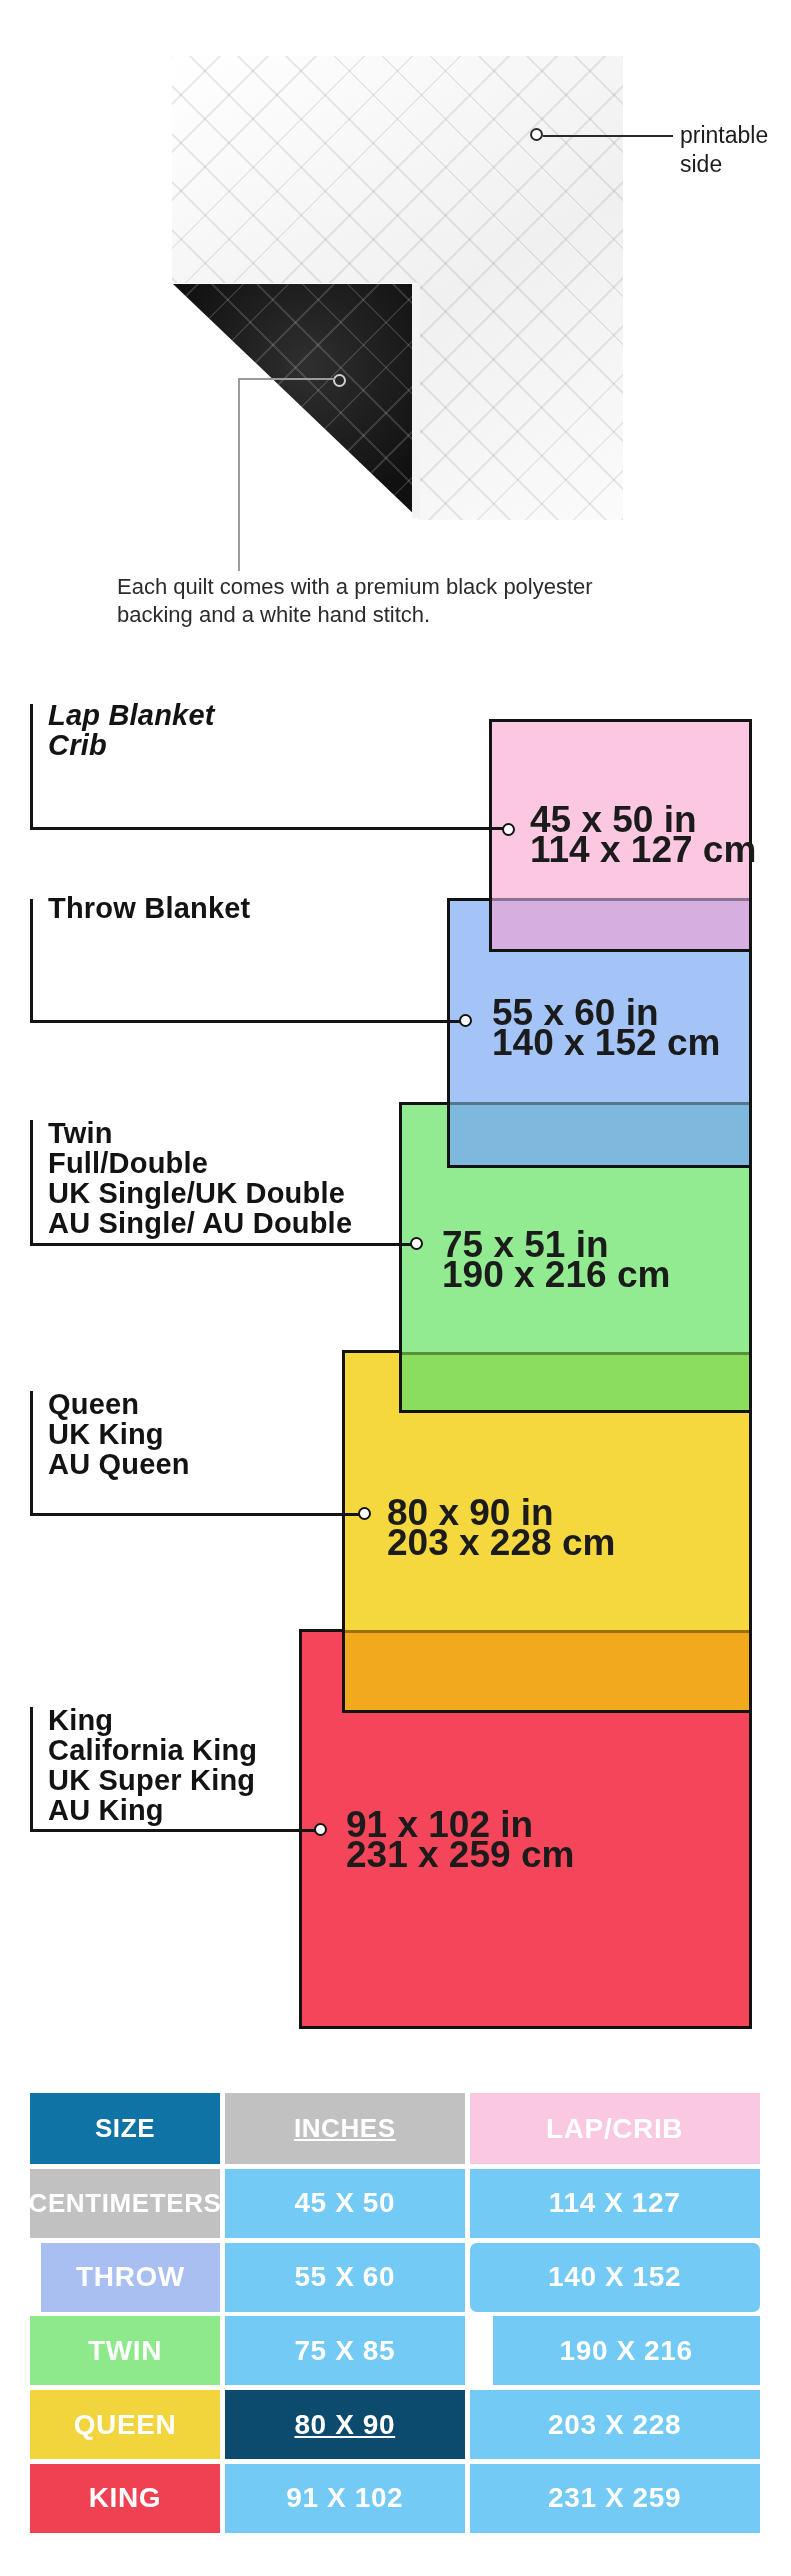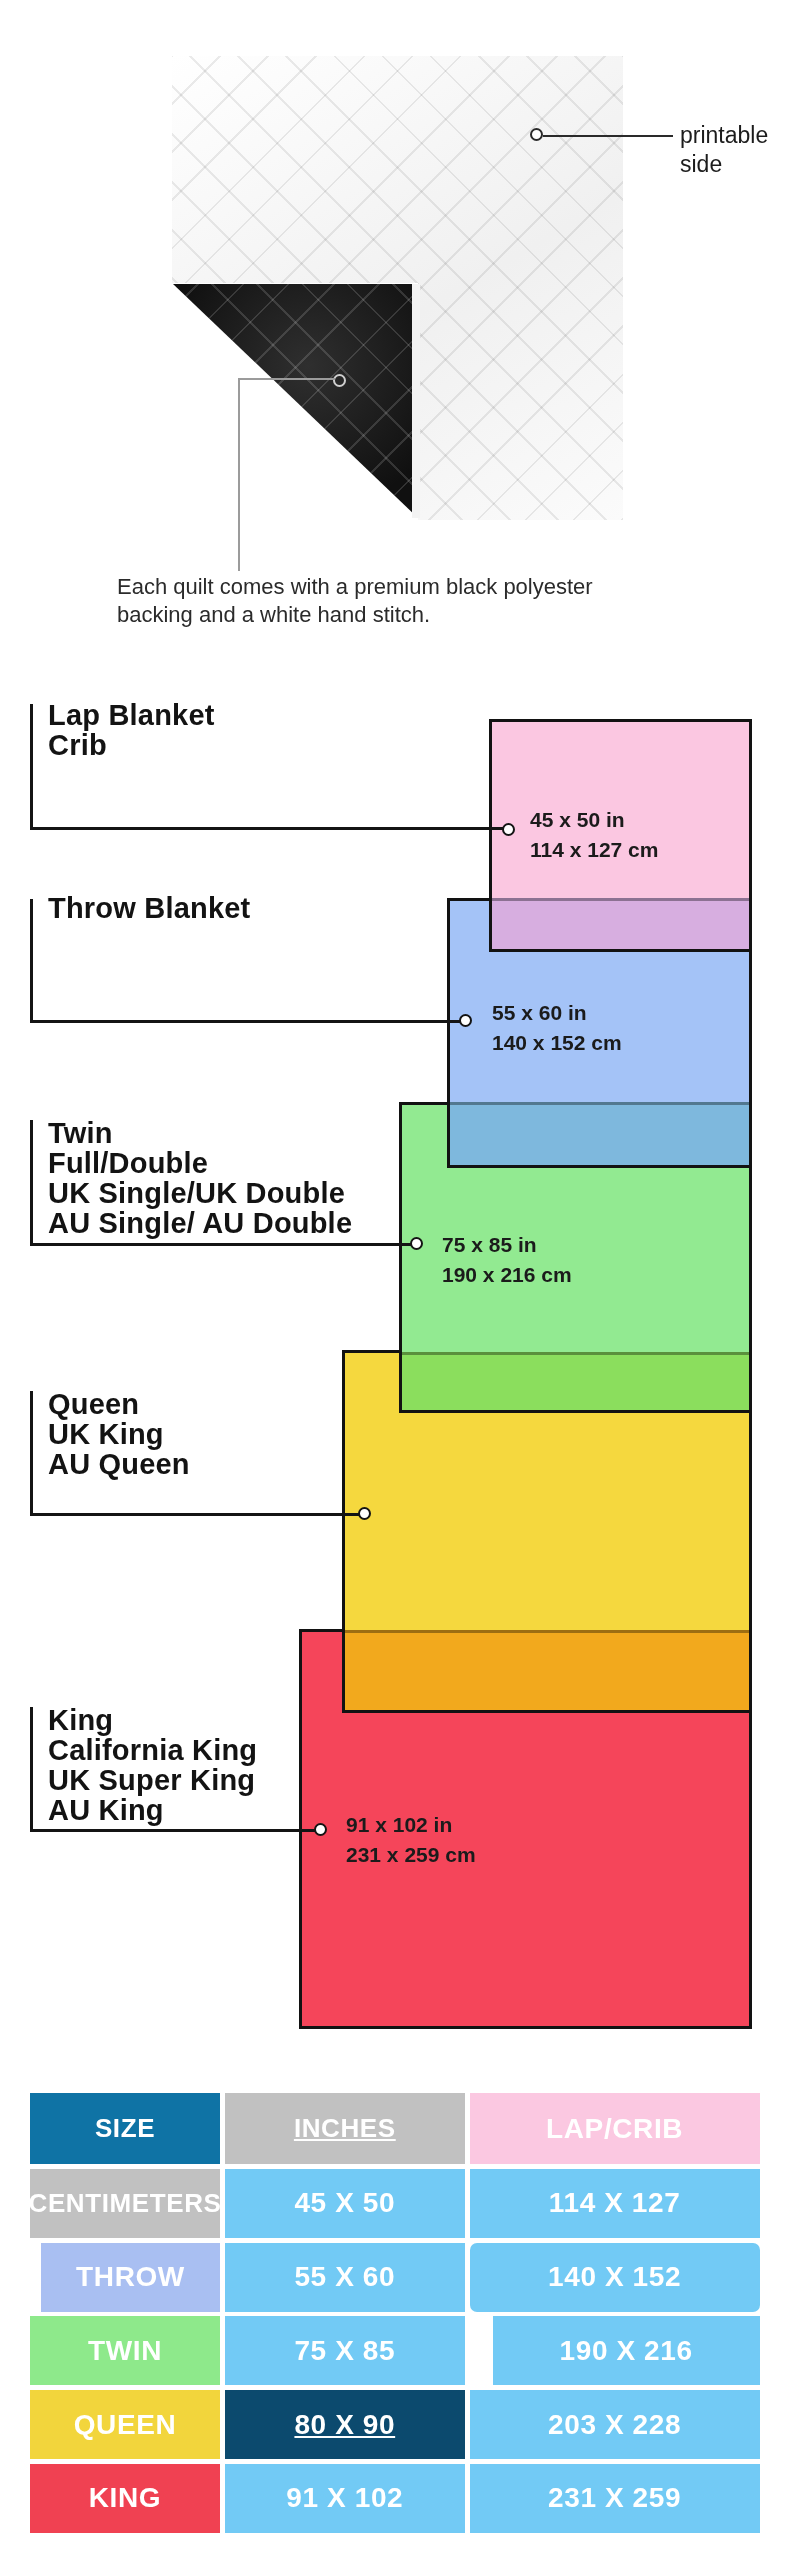--- a/index.html
+++ b/index.html
@@ -58,24 +58,24 @@
   .lh-twin{top:1243px;width:382px;} .lh-queen{top:1513px;width:331px;}
   .lh-king{top:1829px;width:287px;}
   .lead-c{position:absolute;width:13.4px;height:13.4px;border:2.9px solid #141414;border-radius:50%;
     background:#ffffff;z-index:7;box-sizing:border-box;}
   .lc-lap{left:502px;top:823px;} .lc-throw{left:459px;top:1014px;}
   .lc-twin{left:410px;top:1237px;} .lc-queen{left:358px;top:1507px;}
   .lc-king{left:314px;top:1823px;}
 
   .side-label{position:absolute;left:48px;font-weight:bold;font-size:29px;line-height:30px;
     color:#131313;white-space:pre-line;z-index:6;letter-spacing:0.2px;}
-  .sl-lap{top:700px;} .sl-throw{top:893px;} .sl-twin{top:1118px;}
+  .sl-lap{top:700px;font-style:italic;} .sl-throw{top:893px;} .sl-twin{top:1118px;}
   .sl-queen{top:1389px;} .sl-king{top:1705px;}
 
-  .dim-label{position:absolute;font-weight:bold;font-size:21px;line-height:30px;color:#1b1b1b;z-index:6;}
+  .dim-label{position:absolute;font-weight:bold;font-size:37px;line-height:30px;color:#1b1b1b;z-index:6;}
   .dim-label span{display:block;}
   .dl-lap{left:530px;top:805px;} .dl-throw{left:492px;top:998px;}
   .dl-twin{left:442px;top:1230px;} .dl-queen{left:387px;top:1498px;}
   .dl-king{left:346px;top:1810px;}
 
   
   .size-table{position:absolute;left:30px;top:2093px;width:730px;display:grid;
     grid-template-columns:190px 240px 290px;grid-template-rows:71px 69px 69px 69px 69px 69px;
     gap:4.8px;background:#ffffff;z-index:8;}
   .cell{display:flex;align-items:center;justify-content:center;color:#ffffff;font-weight:bold;}
@@ -146,22 +146,26 @@
 
   <div class="dim-label dl-lap">
     <span>45 x 50 in</span>
     <span>114 x 127 cm</span>
   </div>
   <div class="dim-label dl-throw">
     <span>55 x 60 in</span>
     <span>140 x 152 cm</span>
   </div>
   <div class="dim-label dl-twin">
-    <span>75 x 85 in</span>
+    <span>75 x 51 in</span>
     <span>190 x 216 cm</span>
+  </div>
+  <div class="dim-label dl-queen">
+    <span>80 x 90 in</span>
+    <span>203 x 228 cm</span>
   </div>
   <div class="dim-label dl-king">
     <span>91 x 102 in</span>
     <span>231 x 259 cm</span>
   </div>
 
   <div class="size-table">
     <div class="cell th" style="background-color: rgb(15, 115, 165); text-align: right;">SIZE</div>
     <div class="cell th" style="background-color: rgb(193, 193, 193); text-decoration: underline;">INCHES</div>
     <div class="cell td" style="background-color: rgb(251, 200, 225);">LAP/CRIB</div>

